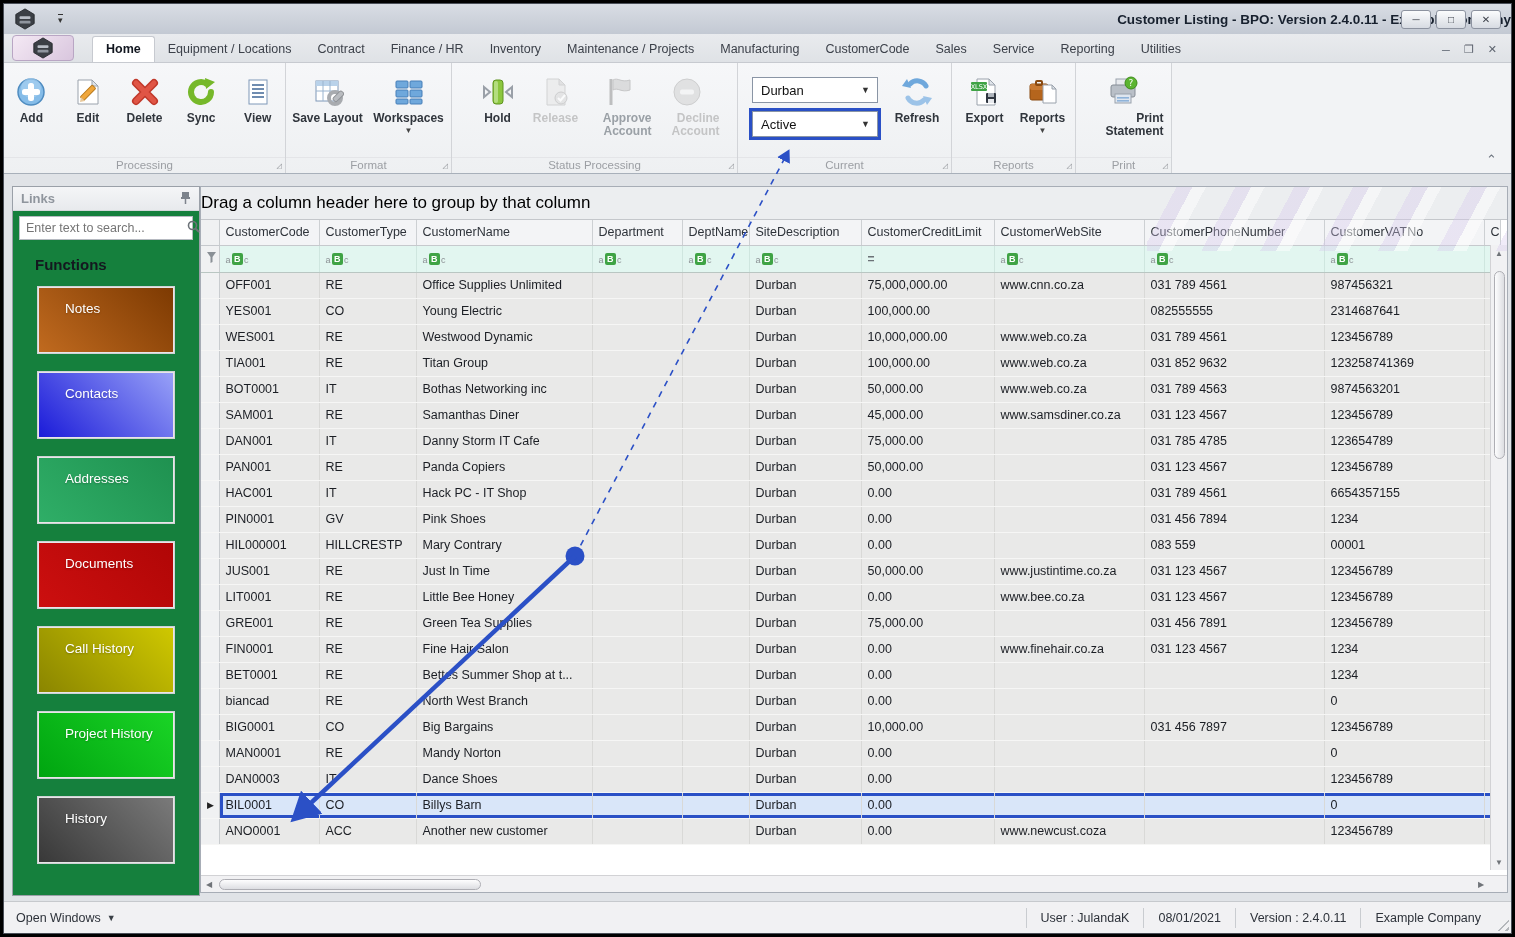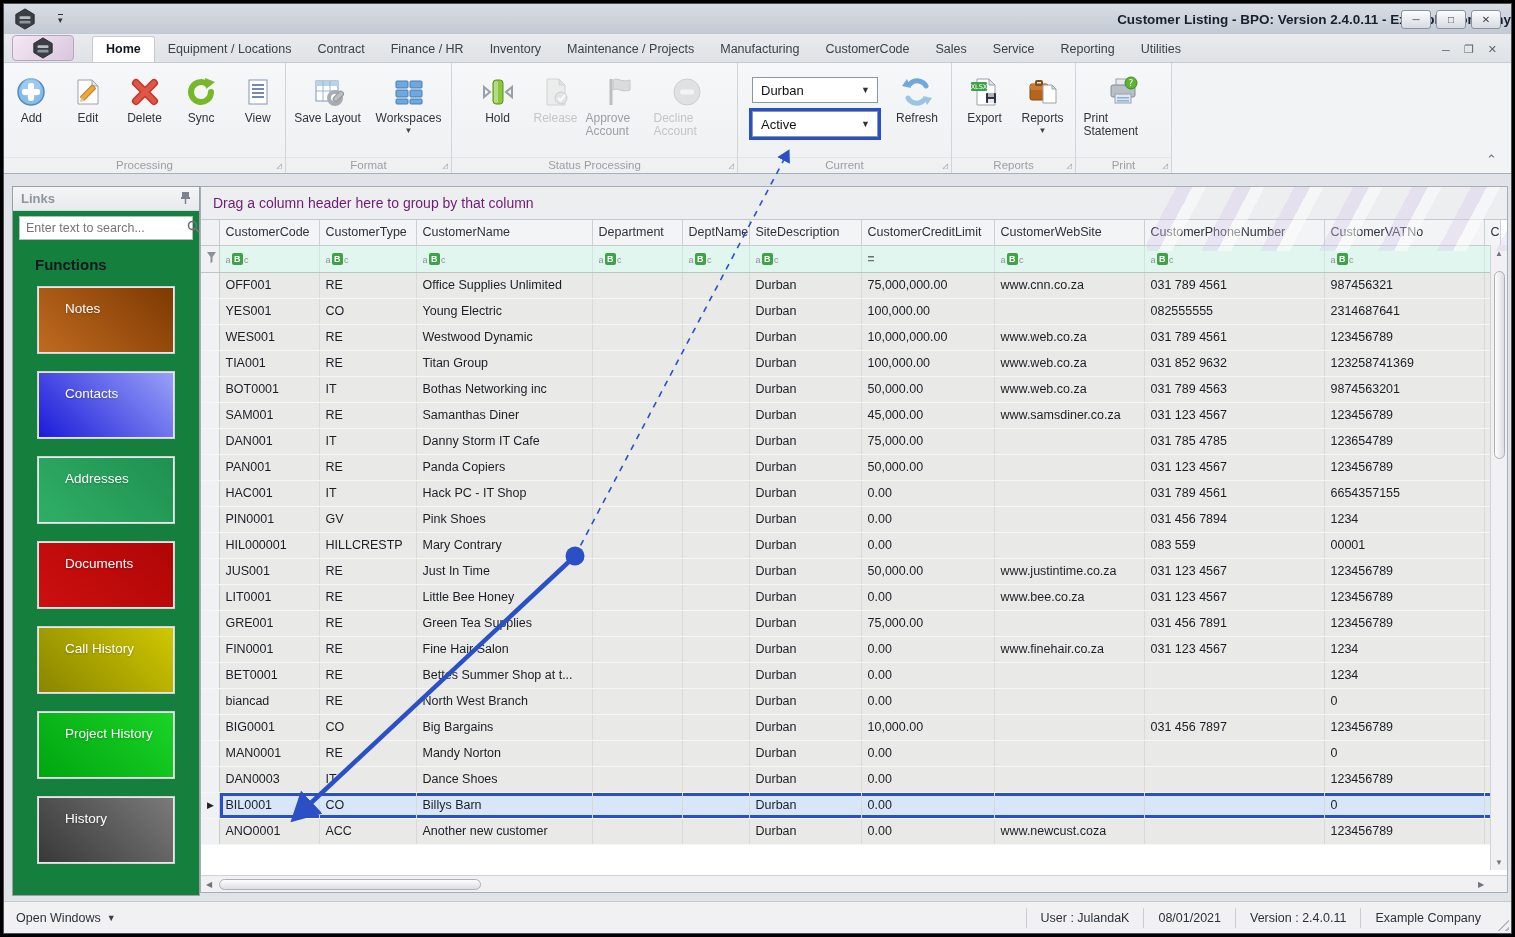--- a/index.html
+++ b/index.html
@@ -27,21 +27,21 @@
   .mdi-btns { margin-left:auto; display:flex; gap:14px; margin-right:14px; align-items:center; color:#5c636e; font-size:11px; padding-bottom:6px; }
 
   
   .ribbon { position:absolute; left:0; top:59px; right:0; height:111px; background:#f2f3f5; border-bottom:1px solid #a8b0ba; display:flex; }
   .rgroup { position:relative; height:100%; border-right:1px solid #d2d4d8; background:linear-gradient(#f6f7f9,#eef0f2); padding-top:8px; }
   .rgroup-label { position:absolute; left:0; right:0; bottom:2px; text-align:center; font-size:11.5px; color:#9b9ea3; border-top:1px solid #e4e5e8; padding-top:1px; }
   .launcher { position:absolute; right:3px; bottom:3px; font-size:7px; color:#8a8d92; }
   .btn-row { display:flex; justify-content:center; gap:2px; }
   .rbtn { width:56px; display:flex; flex-direction:column; align-items:center; gap:3px; padding-top:4px; border-radius:3px; cursor:default; }
   .rbtn .ic { width:34px; height:34px; display:flex; align-items:center; justify-content:center; }
-  .rbtn .lb { font-size:12px; color:#30353c; text-align:left; line-height:13px; }
+  .rbtn .lb { font-size:12px; color:#30353c; text-align:right; line-height:13px;font-weight:bold; }
   .rbtn.disabled { filter:grayscale(1) opacity(.55); }
   .rbtn.disabled .lb { color:#9a9fa6; }
   .drop-arrow { font-size:8px; color:#444; line-height:6px; }
   .combo-wrap { display:flex; flex-direction:column; gap:8px; padding:6px 0 0 14px; }
   .combo { width:126px; height:26px; background:#fff; border:1px solid #8a95a5; display:flex; align-items:center; font-size:13px; color:#111; padding-left:8px; position:relative; }
   .combo .carat { position:absolute; right:7px; font-size:9px; color:#333; }
   .combo.highlighted { outline:3px solid #2a50c6; }
   .refresh-btn { width:62px; margin-left:8px; }
   .ribbon-collapse { position:absolute; right:14px; bottom:6px; color:#6f7680; font-size:13px; }
 
@@ -53,21 +53,21 @@
   .side-head { height:24px; background:linear-gradient(#f4f5f7,#e8eaed); border-bottom:1px solid #d4d7db; display:flex; align-items:center; padding:0 8px; }
   .side-head .t { color:#8f959d; font-size:13px; font-weight:bold; }
   .side-head .pin { margin-left:auto; }
   .side-search { margin:5px 6px; height:24px; border:1px solid #b6bac1; background:#fff; display:flex; align-items:center; padding:0 6px; }
   .side-search input { border:none; outline:none; flex:1; font-size:12.5px; color:#9aa0a8; font-family:inherit; background:transparent; }
   .functions-label { font-size:15px; font-weight:bold; color:#14181f; margin:16px 0 14px 22px; }
   .side-btn { width:136px; height:66px; margin:0 auto 19px auto; border:1px solid #e7e7e7; outline:1px solid #cfd2d6; color:#fff; font-size:13.5px; padding:13px 0 0 26px; cursor:default; text-shadow:0 1px 2px rgba(0,0,0,.25); }
 
   
   .grid-panel { position:absolute; left:196px; top:12px; right:3px; bottom:8px; background:#fff; border:1px solid #a7adb6; overflow:hidden; }
-  .groupby { height:33px; background:#eceef0; border-bottom:1px solid #c4c7cb; display:flex; align-items:center; padding-left:12px; font-size:14px; color:#701a75; position:relative; }
+  .groupby { height:33px; background:#eceef0; border-bottom:1px solid #c4c7cb; display:flex; align-items:center; padding-left:0; font-size:17px; color:#000000; position:relative; }
   .swirl { position:absolute; right:0; top:0; width:360px; height:64px; z-index:1; pointer-events:none; opacity:.55;
     background:repeating-linear-gradient(118deg, rgba(255,255,255,0) 0 26px, rgba(214,200,236,.65) 26px 40px, rgba(255,255,255,.9) 40px 52px); }
   table.grid { border-collapse:collapse; table-layout:fixed; width:1299px; font-size:12.5px; color:#1b1e24; }
   table.grid td, table.grid th { overflow:hidden; white-space:nowrap; height:26px; padding:0 6px; text-align:left; font-weight:normal; }
   tr.hdr th { background:#f3f4f6; border-right:1px solid #cdd0d3; border-bottom:1px solid #c6c9cd; color:#2e333a; height:25px; }
   tr.flt td { background:#e2f6f0; border-right:1px solid #cfe6df; border-bottom:1px solid #b9c6c2; height:27px; }
   tr.data td { background:#e9e9e8; border-right:1px solid #d9d9d7; border-bottom:1px solid #f6f6f5; }
   td.ind, th.ind { background:#f0f1f2 !important; border-right:1px solid #c9cccf !important; text-align:center; padding:0; font-size:9px; color:#222; }
   td.num { text-align:right; padding-right:9px; }
   tr.selected td { background:#d9e6f9; box-shadow:inset 0 3px 0 #2a50c6, inset 0 -3px 0 #2a50c6; }

